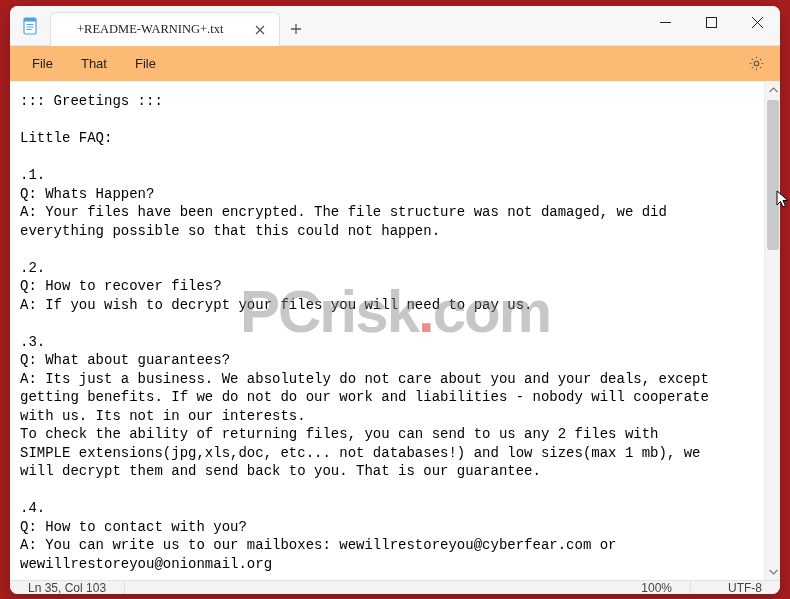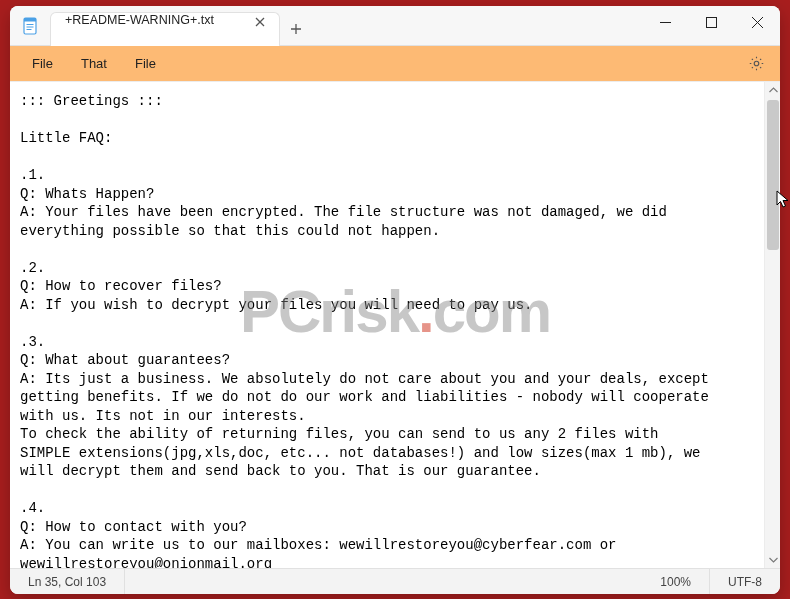--- a/index.html
+++ b/index.html
@@ -33,30 +33,32 @@
   width: 40px;
   display: flex;
   align-items: center;
   justify-content: center;
   height: 40px;
 }
 .app-icon svg { width: 18px; height: 18px; }
 .tabs { display: flex; align-items: flex-end; flex: 1; height: 40px; }
 .tab {
   display: flex;
+  align-items: center;
   height: 34px;
   margin-top: 6px;
   background: #ffffff;
   border-top-left-radius: 6px;
   border-top-right-radius: 6px;
-  padding: 0 10px 0 14px;
+  padding: 0 10px 0 26px;
   min-width: 230px;
   border: 1px solid #e1e1e1;
   border-bottom: none;
   position: relative;
+  font-family: Liberation Serif, serif;
 }
 .tab-title { font-size: 12.5px; color: #222; flex: 1; white-space: nowrap; overflow: hidden; text-overflow: ellipsis; }
 .tab-close {
   width: 18px; height: 18px;
   display: flex; align-items: center; justify-content: center;
   border-radius: 3px;
   color: #555;
 }
 .new-tab {
   width: 32px; height: 34px; margin-top: 6px;
@@ -120,27 +122,28 @@
 .scroll-up { top: 0; }
 .scroll-down { bottom: 0; }
 .scroll-thumb {
   position: absolute;
   left: 2px; width: 12px;
   top: 18px; height: 150px;
   background: #c9c9c9;
   border-radius: 3px;
 }
 .statusbar {
-  height: 26px;
+  height: 14px;
   background: #f3f3f3;
   border-top: 1px solid #e1e1e1;
   display: flex;
   align-items: center;
   font-size: 12px;
   color: #444;
+  gap: 19px;
 }
 .status-seg {
   padding: 0 18px;
   height: 100%;
   display: flex;
   align-items: center;
   border-right: 1px solid #e0e0e0;
 }
 .status-seg.last { border-right: none; text-align: right; }
 .status-spacer { flex: 1; }

